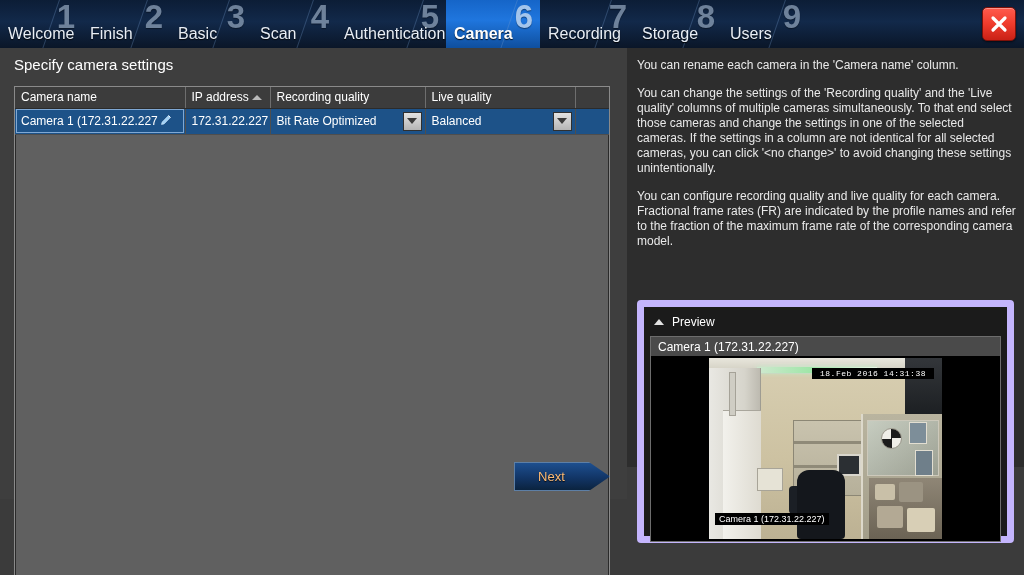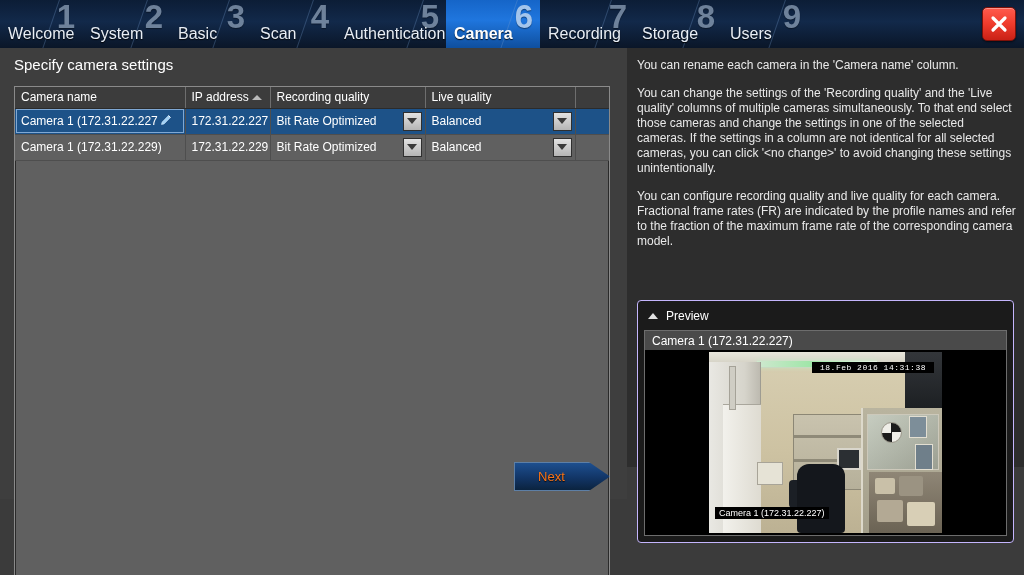--- a/index.html
+++ b/index.html
@@ -201,21 +201,21 @@
     position: absolute; inset: 0;
     background: linear-gradient(180deg, #1d4f8f 0%, #123566 55%, #0b233f 100%);
     border: 1px solid #5d7fa6;
     clip-path: polygon(0 0, 78% 0, 100% 50%, 78% 100%, 0 100%);
   }
   .next-label {
     position: absolute;
     left: 0; top: 0;
     width: 78%; height: 29px;
     display: flex; align-items: center; justify-content: center;
-    color: #f97316; font-size: 13px;
+    color: #fdba74; font-size: 13px;
     text-shadow: 0 1px 1px rgba(0,0,0,0.8);
   }
 
   
   .right-pane {
     position: absolute;
     left: 627px; top: 48px;
     width: 397px; height: 419px;
     background: #2d2d2d;
     padding: 10px 8px 0 10px;
@@ -225,21 +225,21 @@
     font-size: 12px;
     line-height: 15px;
     margin-bottom: 13px;
   }
 
   .preview-box {
     position: absolute;
     left: 10px; top: 252px;
     width: 377px; height: 243px;
     background: #1b1b1b;
-    border: 1px solid #c4b5fd;
+    border: 7px solid #c4b5fd;
     border-radius: 4px;
     padding: 6px;
   }
   .preview-header {
     display: flex; align-items: center; gap: 8px;
     height: 18px;
     padding-left: 4px;
     cursor: pointer;
   }
   .preview-header .chev {
@@ -392,21 +392,21 @@
   <div class="stepbar">
     <div class="stepbar-bg"></div>
     <div class="steps" id="steps-host">
         <div class="step" style="width: 82px;">
           <div class="step-num">1</div>
           <div class="step-label">Welcome</div>
           <span class="sep"></span>
         </div>
         <div class="step" style="width: 88px;">
           <div class="step-num">2</div>
-          <div class="step-label">System</div>
+          <div class="step-label">Finish</div>
           <span class="sep"></span>
         </div>
         <div class="step" style="width: 82px;">
           <div class="step-num">3</div>
           <div class="step-label">Basic</div>
           <span class="sep"></span>
         </div>
         <div class="step" style="width: 84px;">
           <div class="step-num">4</div>
           <div class="step-label">Scan</div>
@@ -490,45 +490,20 @@
               <td class="dd-cell">
                 <div class="dd-inner">
                   <span class="dd-text">Balanced</span>
                   <span class="dd-btn">
                     <i></i>
                   </span>
                 </div>
               </td>
               <td></td>
             </tr>
-            <tr class="row">
-              <td class="cell-name">
-                <div class="cell-inner">
-                  <span>Camera 1 (172.31.22.229)</span>
-                </div>
-              </td>
-              <td>172.31.22.229</td>
-              <td class="dd-cell">
-                <div class="dd-inner">
-                  <span class="dd-text">Bit Rate Optimized</span>
-                  <span class="dd-btn">
-                    <i></i>
-                  </span>
-                </div>
-              </td>
-              <td class="dd-cell">
-                <div class="dd-inner">
-                  <span class="dd-text">Balanced</span>
-                  <span class="dd-btn">
-                    <i></i>
-                  </span>
-                </div>
-              </td>
-              <td></td>
-            </tr>
           </tbody>
       </table>
     </div>
 
     <div class="next-btn">
       <div class="next-shape"></div>
       <div class="next-label">Next</div>
     </div>
   </div>
 

